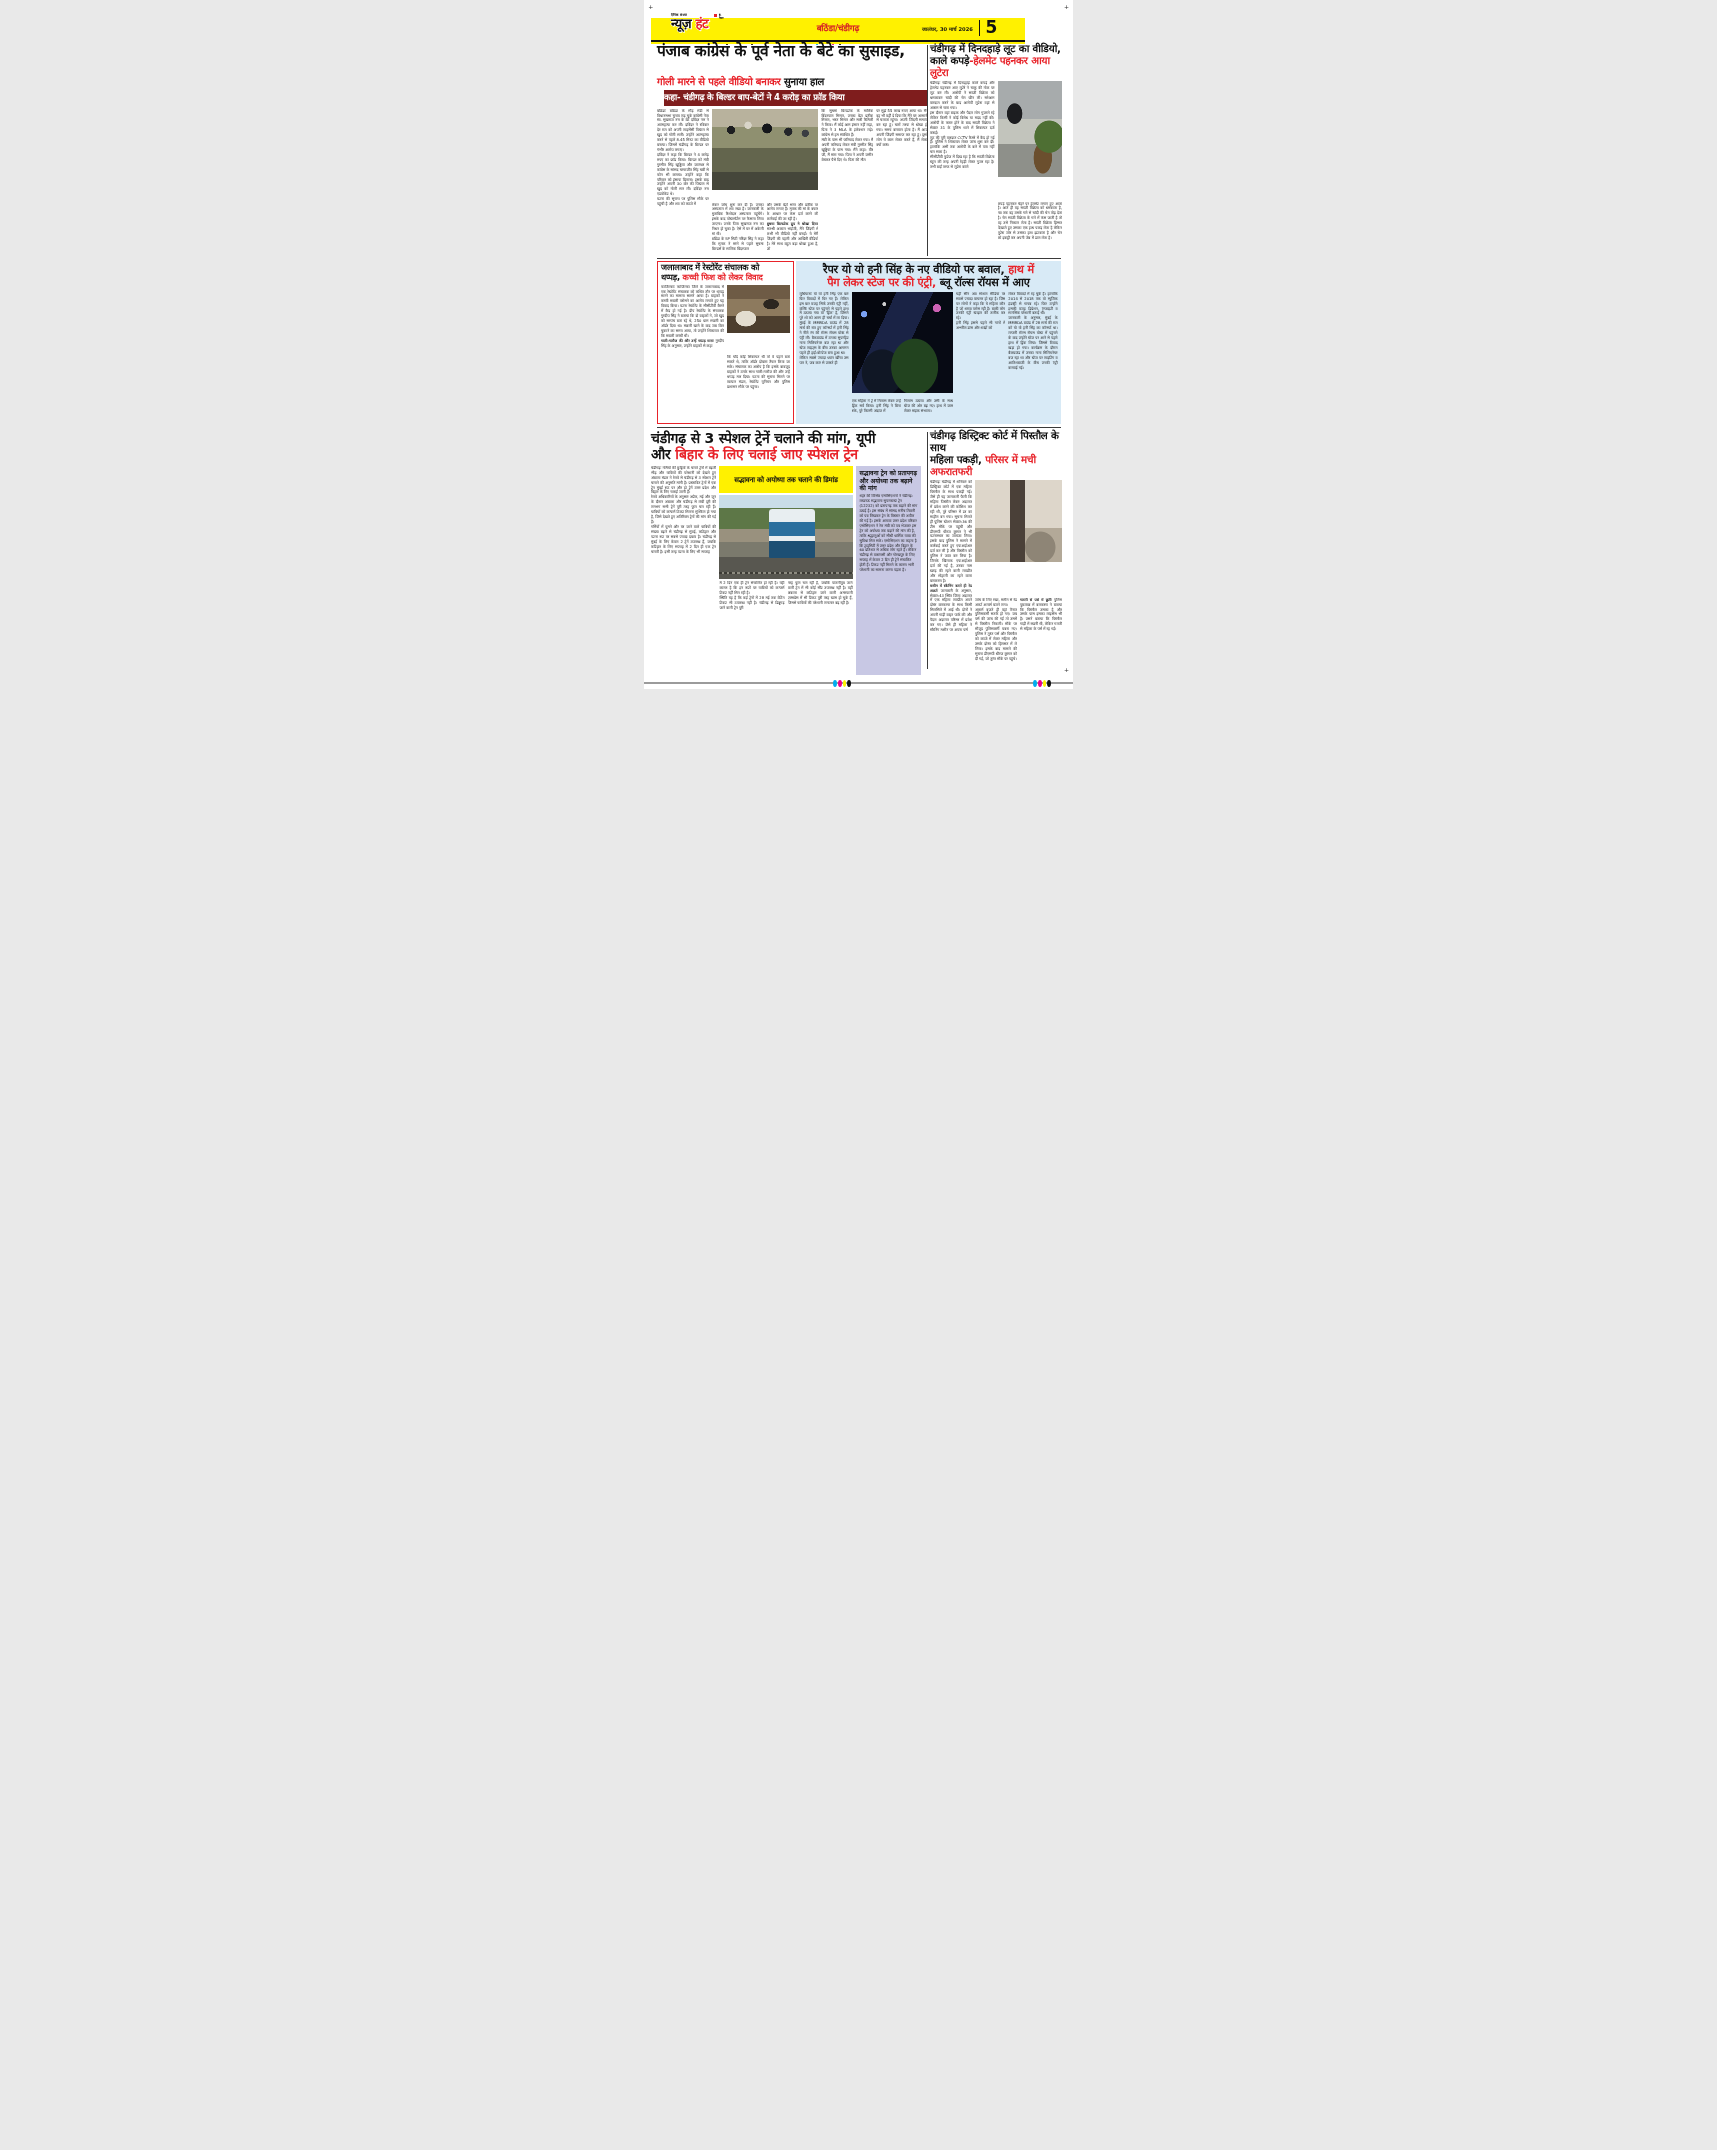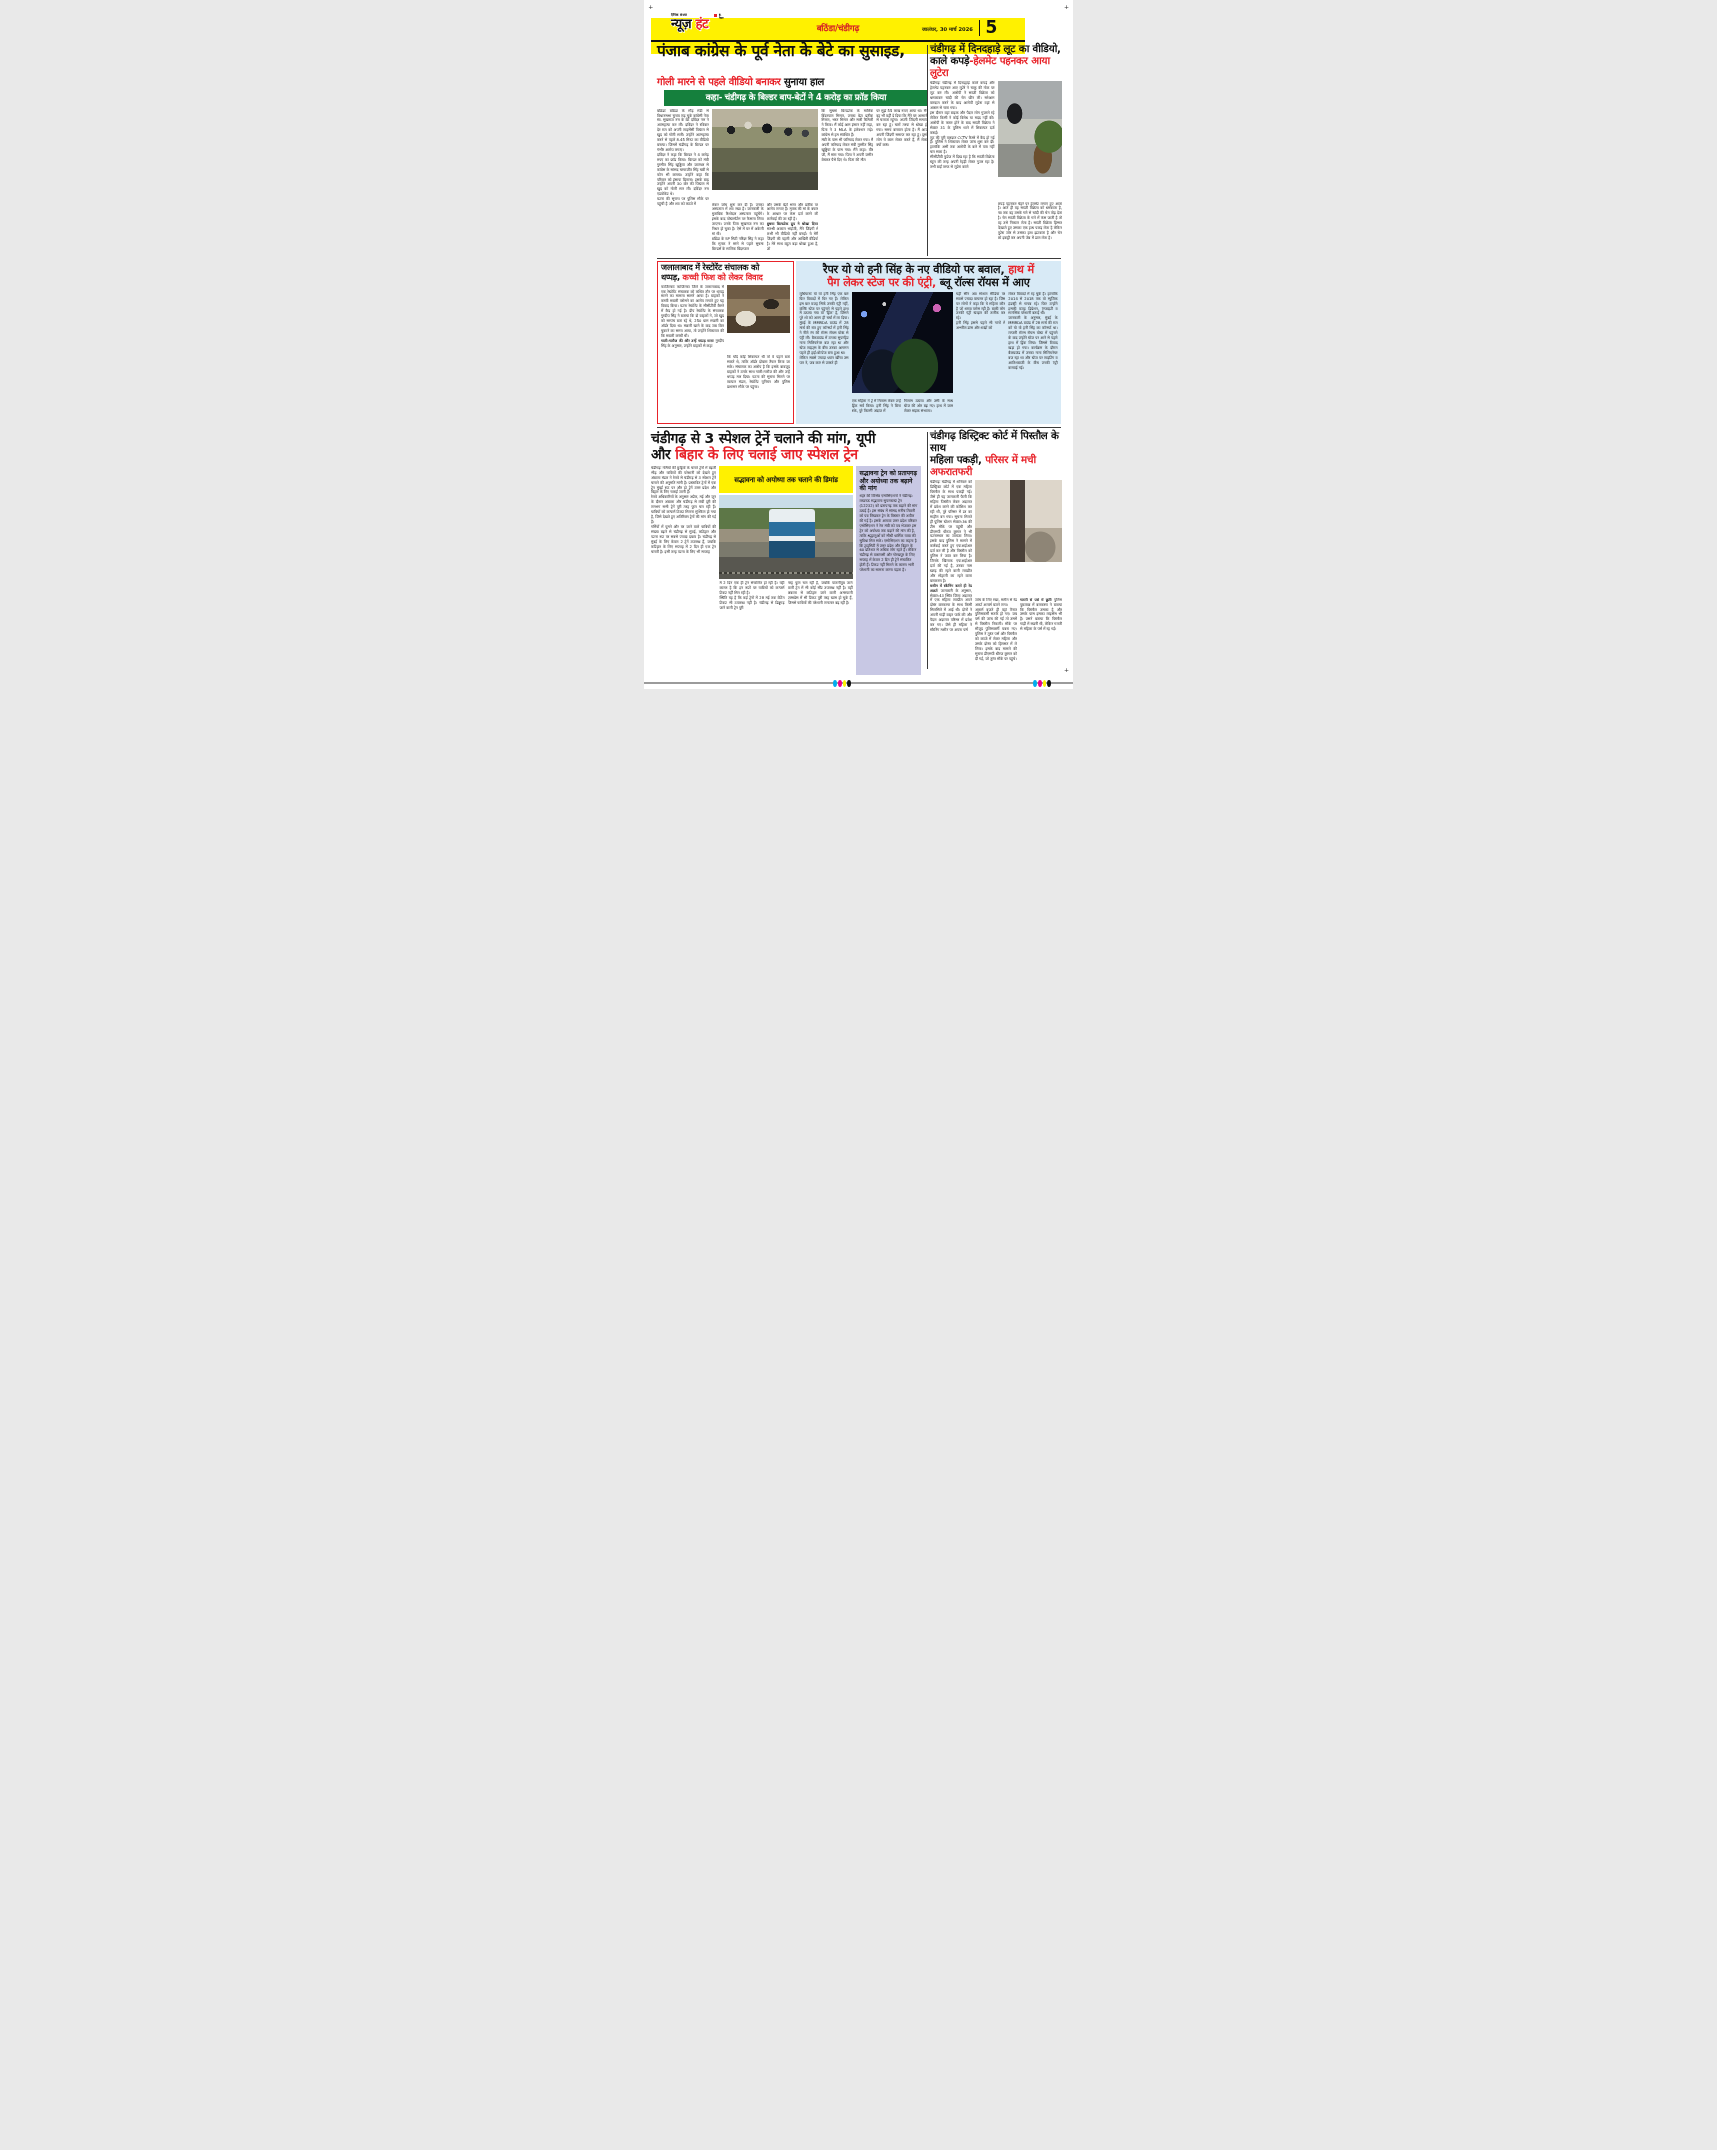--- a/index.html
+++ b/index.html
@@ -4,21 +4,21 @@
 <style>
   html,body{margin:0;padding:0;background:#e9e9e9;}
   .page{position:relative;width:429px;height:689px;margin:0 auto;background:#ffffff;
         font-family:"DejaVu Sans","Liberation Sans",sans-serif;color:#111;overflow:hidden;}
   
   .crop{position:absolute;font-size:6px;color:#333;}
   .regtri{position:absolute;width:0;height:0;border-left:1.7px solid transparent;border-right:1.7px solid transparent;border-bottom:3px solid #111;}
   .regdots{position:absolute;display:flex;gap:0.9px;}
   .regdots i{display:block;width:3.9px;height:6.9px;border-radius:50%;}
   
-  .masthead{position:absolute;left:6.9px;top:18px;width:374px;height:36px;background:#fff100;}
+  .masthead{position:absolute;left:6.9px;top:18px;width:374px;height:26px;background:#fff100;}
   .logo{position:absolute;left:20px;top:-4.3px;line-height:1;}
   .logo .tag{font-size:3.4px;font-weight:bold;letter-spacing:0.2px;}
   .logo .big{font-size:13.3px;font-weight:bold;letter-spacing:-0.4px;
              text-shadow:-0.4px -0.4px 0 #fff,0.4px -0.4px 0 #fff,-0.4px 0.4px 0 #fff,0.4px 0.4px 0 #fff,0.9px 0.9px 0 #fff;}
   .logo .epap{position:absolute;left:48px;top:0.4px;font-size:3px;font-weight:bold;}
   .logo .epsq{position:absolute;left:43px;top:0;width:3.4px;height:3.4px;background:#e8232a;}
   .section-tab{position:absolute;left:0;right:0;top:3.9px;text-align:center;font-size:8.6px;font-weight:bold;color:#d62027;letter-spacing:-0.2px;}
   .mast-date{position:absolute;right:52px;top:6.9px;font-size:5.2px;font-weight:bold;}
   .mast-bar{position:absolute;right:45px;top:2.2px;width:1.3px;height:16.3px;background:#111;}
   .page-no{position:absolute;right:27.5px;top:-0.9px;font-size:17px;font-weight:bold;}
@@ -30,21 +30,21 @@
   .hl{font-weight:bold;line-height:1.16;letter-spacing:-0.2px;color:#111;}
   .red{color:#e8232a;}
   
   .coltext{font-size:3.7px;line-height:1.33;text-align:justify;white-space:pre-line;overflow:hidden;}
   .lead{font-weight:bold;}
   
   .story{position:absolute;}
   #story-suicide{left:13px;top:43px;width:271px;height:213px;}
   #suicide-h1{font-size:15.5px;}
   #suicide-h2{font-size:10px;margin-top:15px;}
-  .teal-bar{margin-top:2.2px;background:#15803d;color:#fff;font-weight:bold;font-size:8.6px;text-align:center;padding:1.7px 0 2.6px;letter-spacing:-0.2px;margin-left:7px;}
+  .teal-bar{margin-top:2.2px;background:#7f1d1d;color:#fff;font-weight:bold;font-size:8.6px;text-align:left;padding:1.7px 0 2.6px;letter-spacing:-0.2px;margin-left:7px;}
   .body5{display:grid;grid-template-columns:repeat(5,1fr);column-gap:3px;margin-top:2.6px;}
   #suicide-body{height:156px;}
   #suicide-body .ph{grid-column:2/4;grid-row:1;}
   .span-rows{grid-row:1/3;}
   
   .ph{position:relative;overflow:hidden;background:#999;}
   #ph-suicide{height:81px;background:
      radial-gradient(circle at 18% 26%,#1d1e20 0 3.9px,transparent 4.3px),
      radial-gradient(circle at 34% 20%,#d8d4c8 0 3.4px,transparent 3.9px),
      radial-gradient(circle at 52% 24%,#14161a 0 4.7px,transparent 5.2px),

